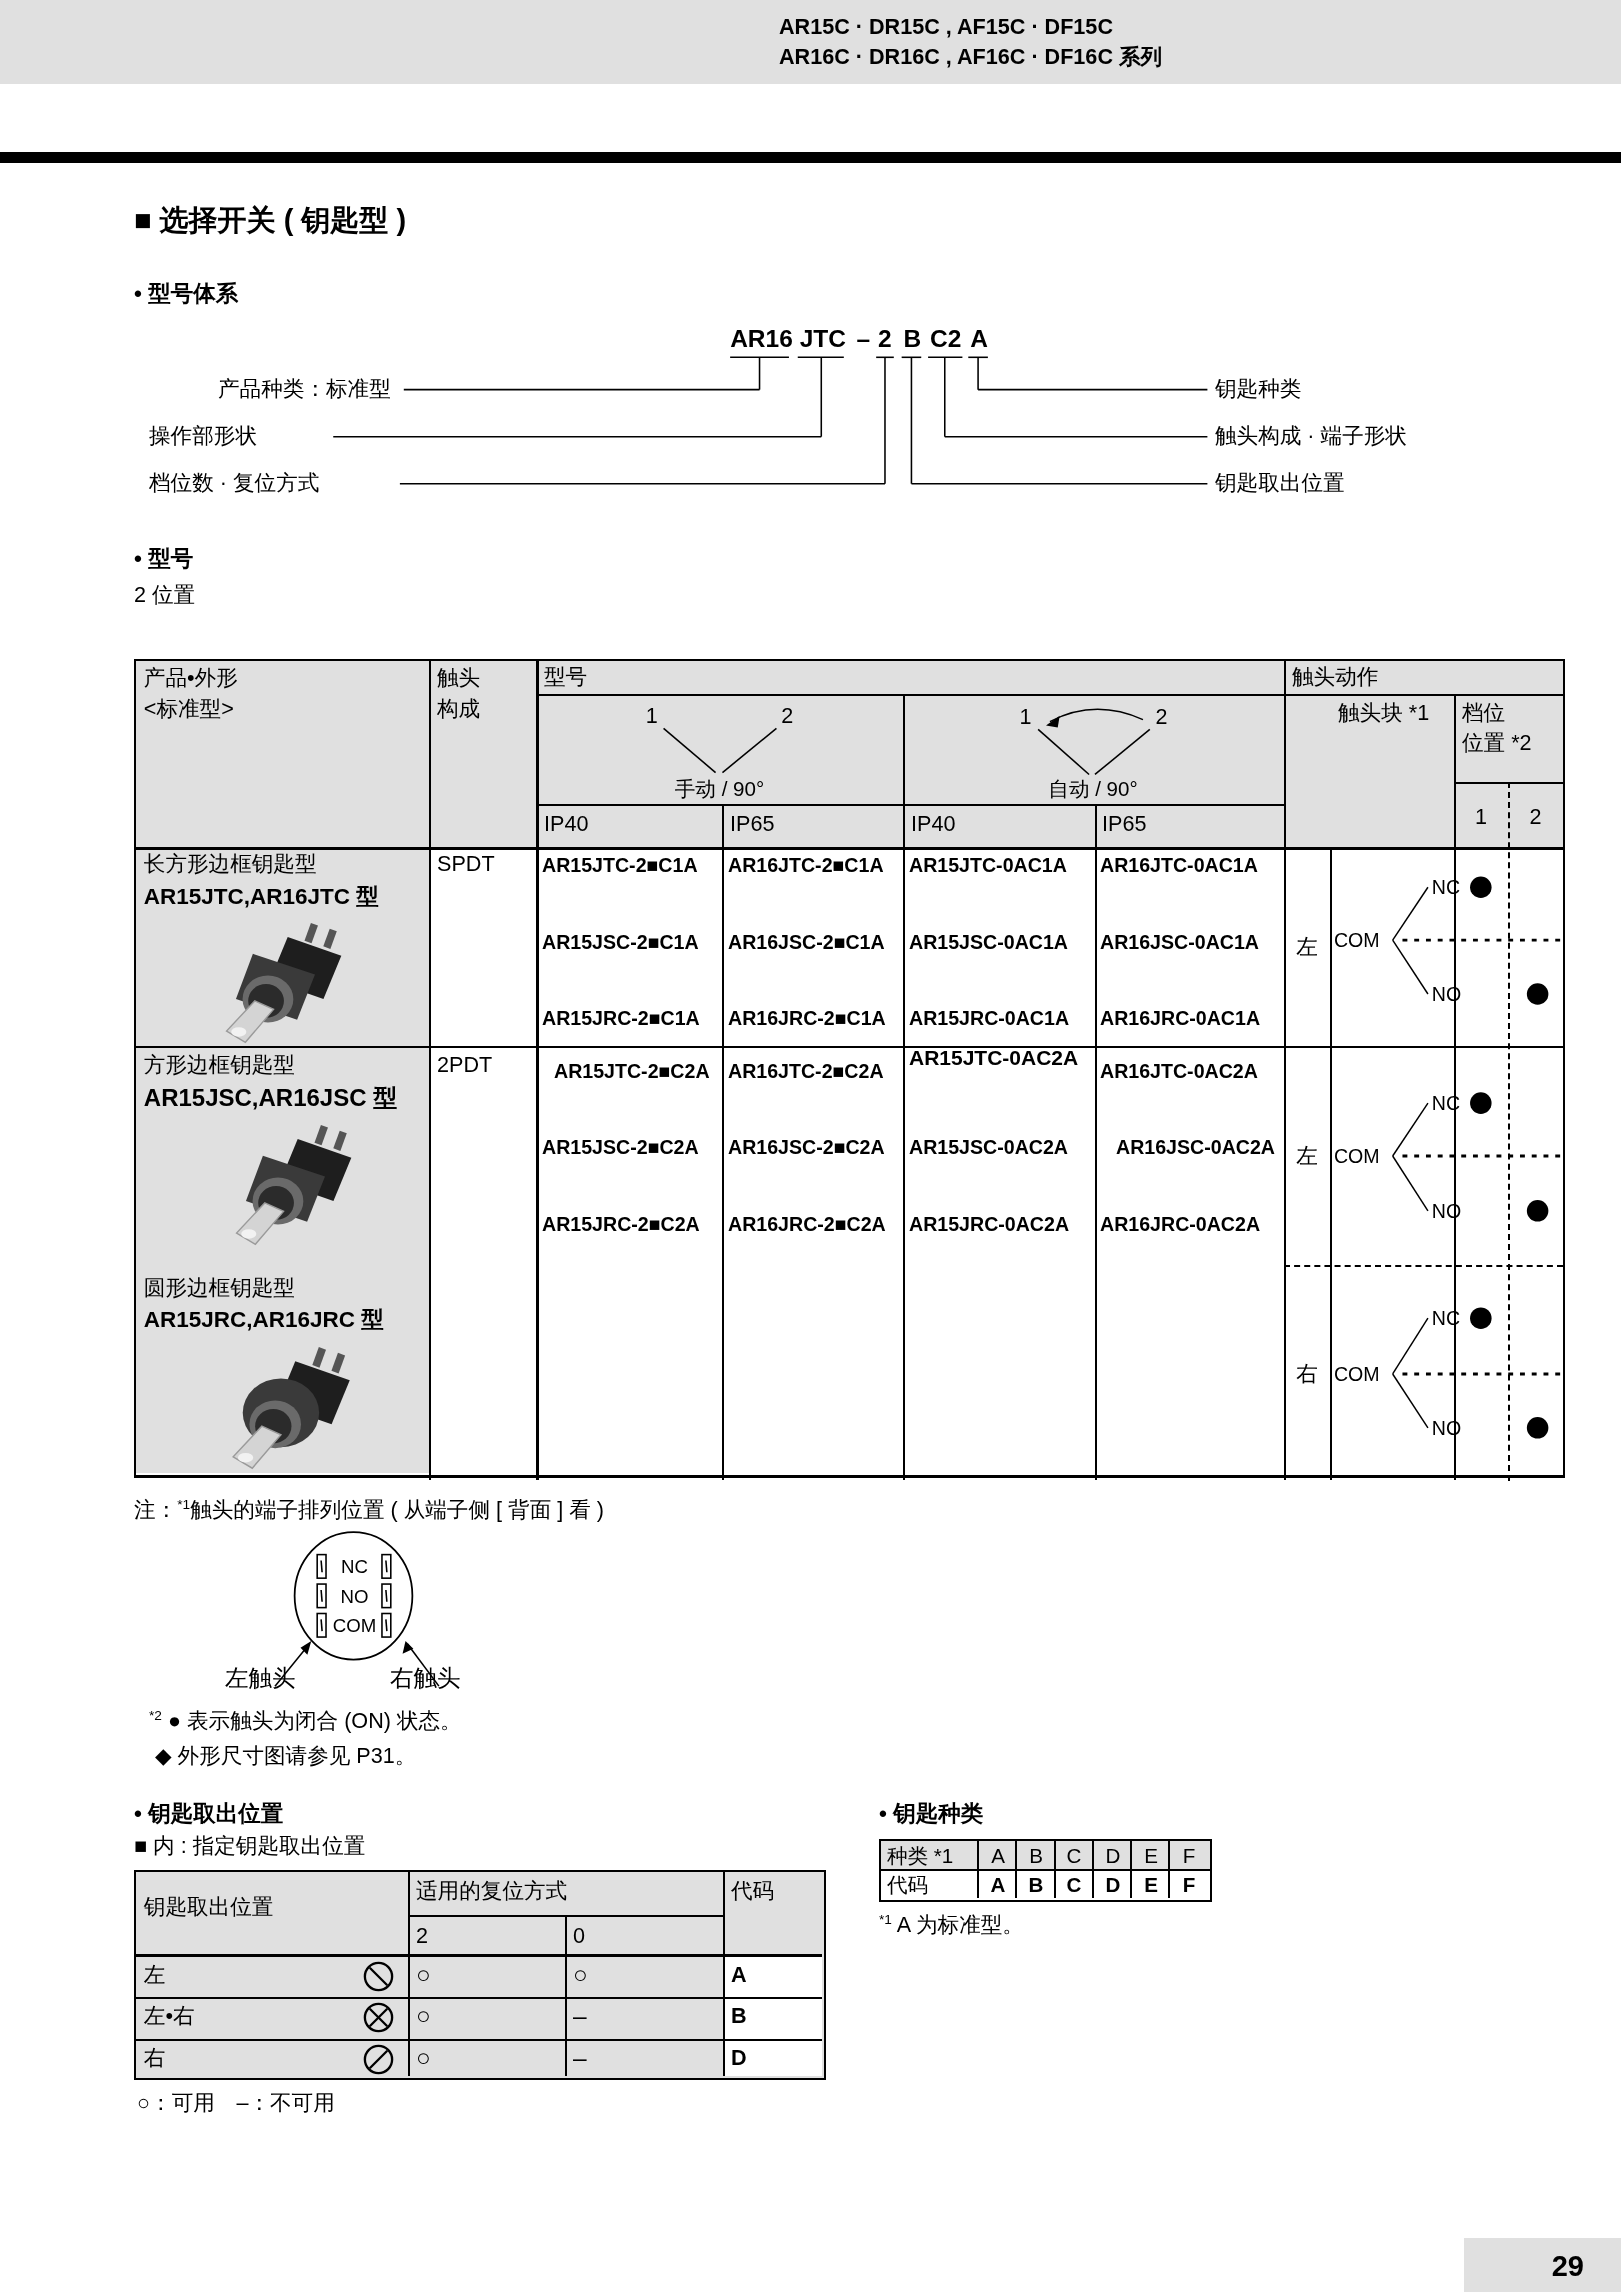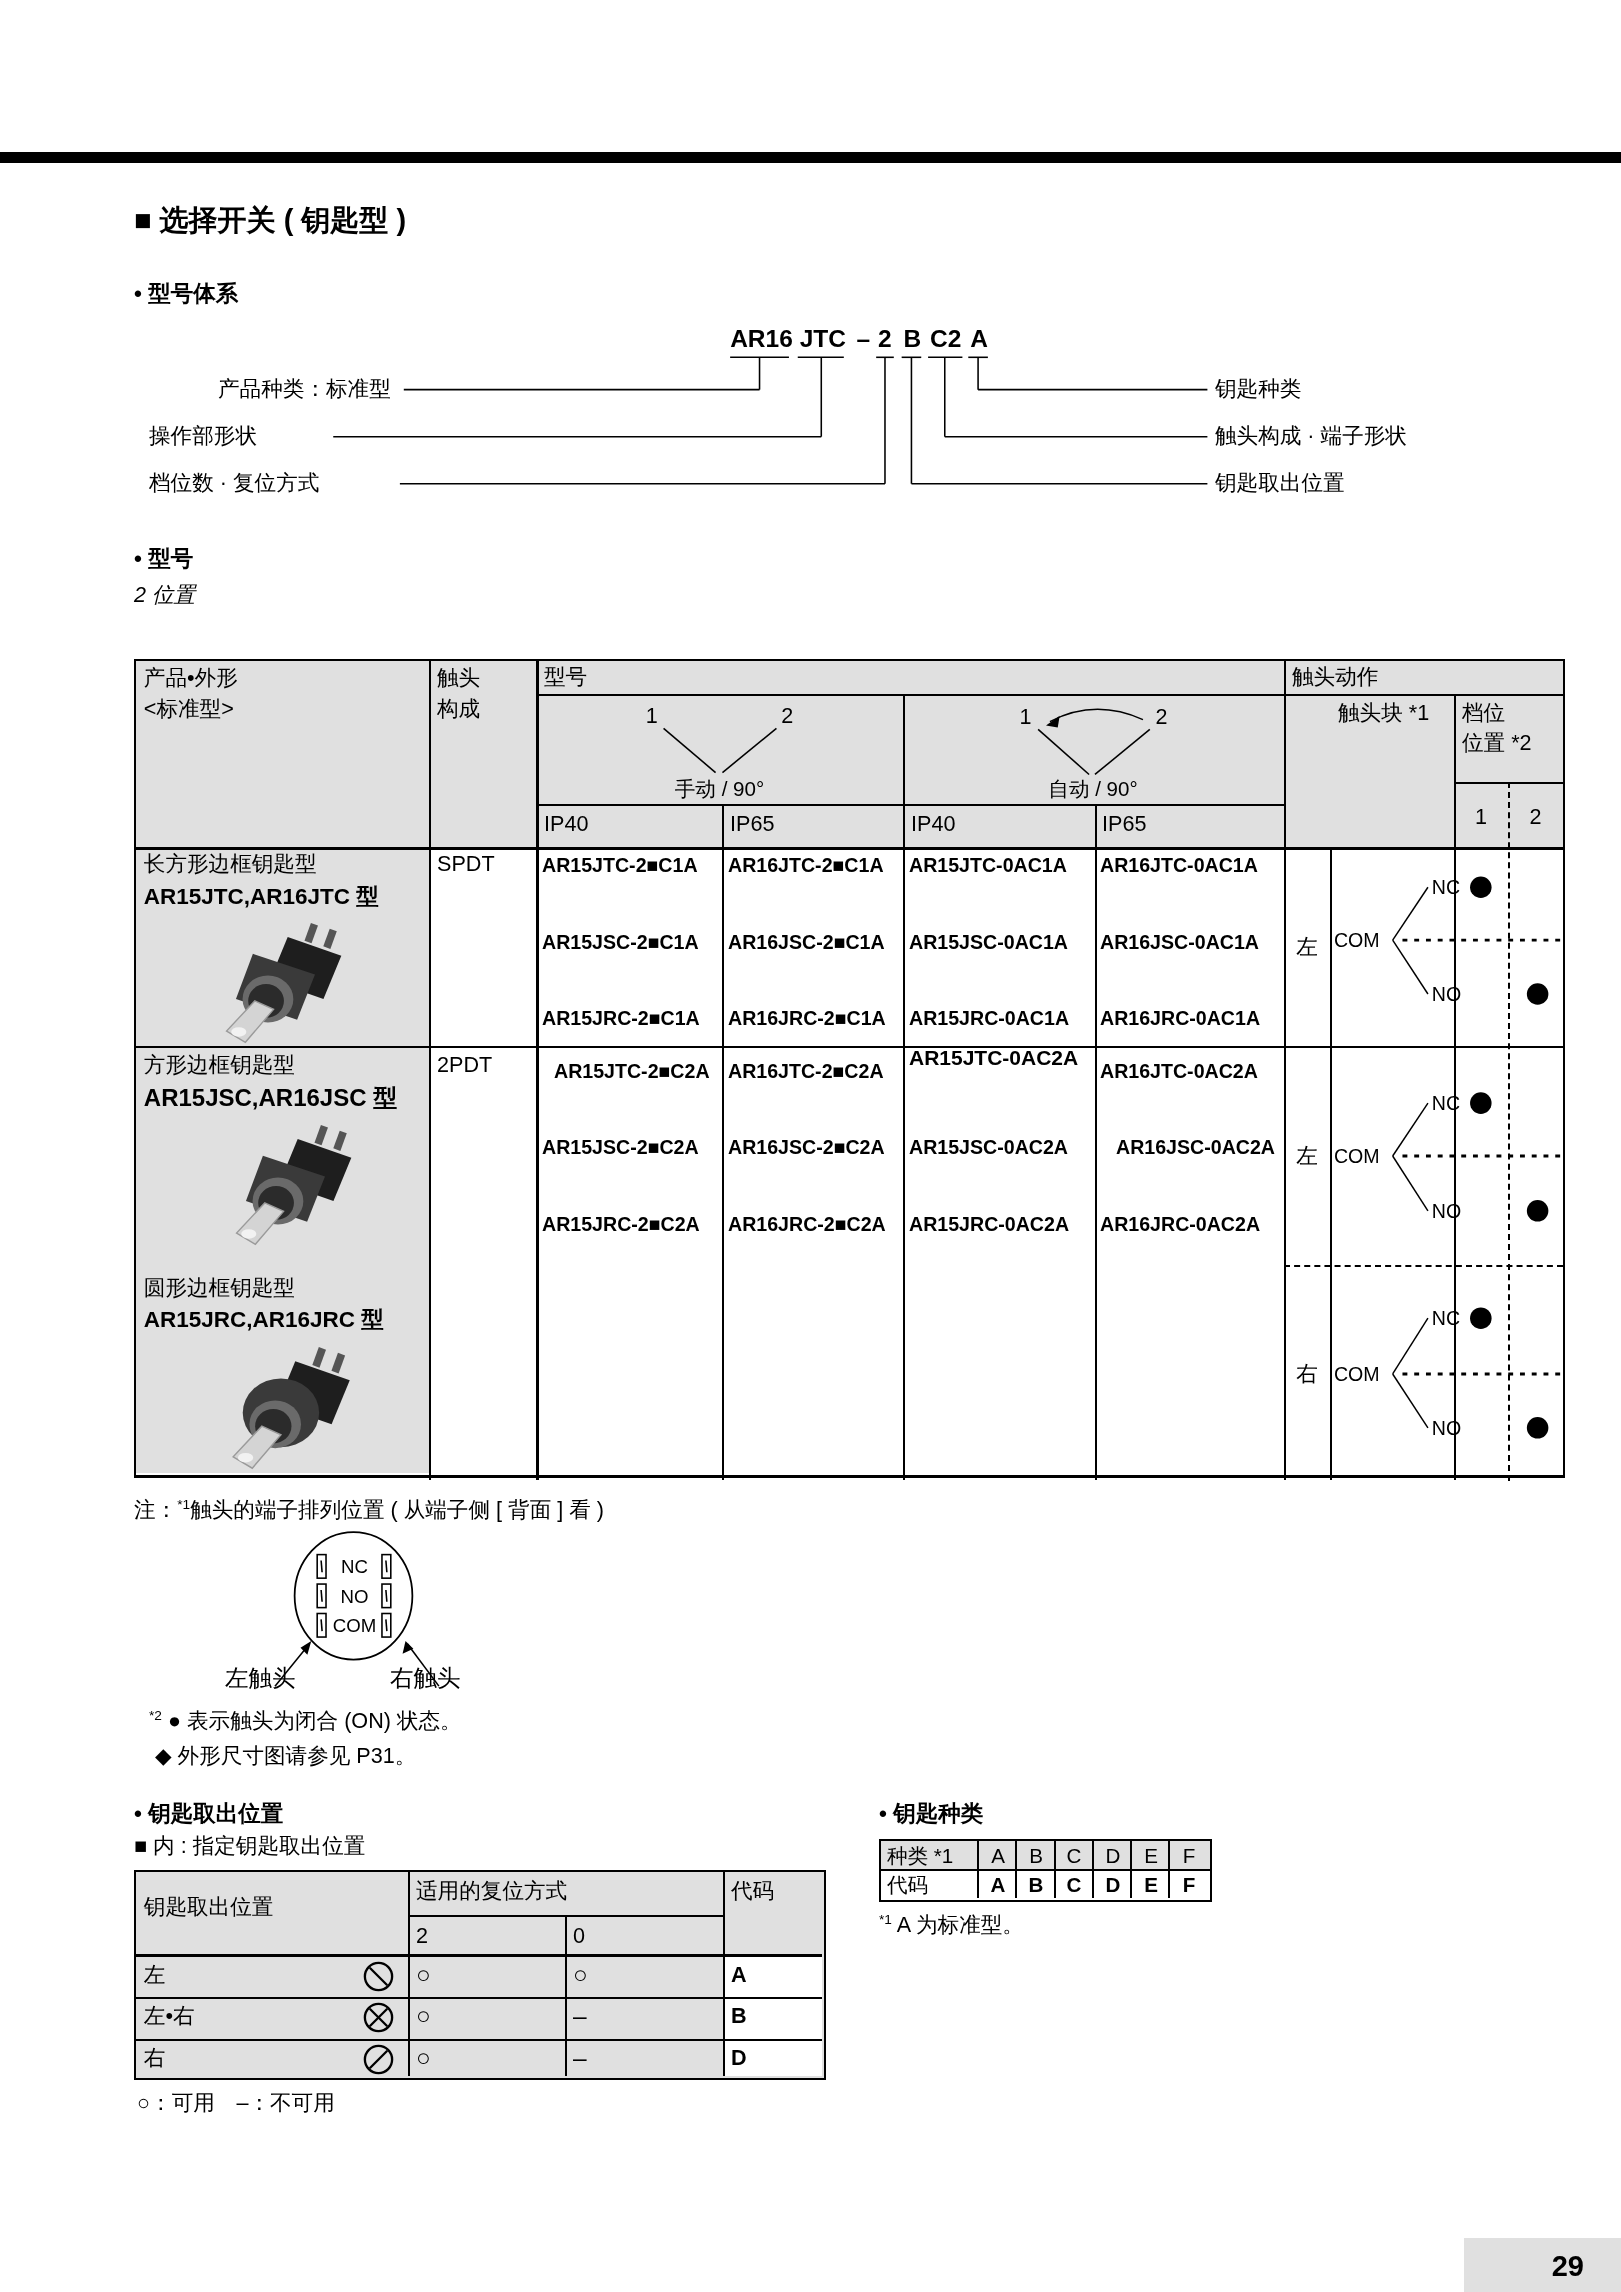--- a/index.html
+++ b/index.html
@@ -15,20 +15,26 @@
   .hdash{position:absolute;height:0;border-top:2.9px dashed #000;}
   svg text{font-family:"Liberation Sans","DejaVu Sans",sans-serif;fill:#000;}
   sup{font-size:13.7px;vertical-align:super;}
   .tbl{position:absolute;box-sizing:border-box;border:2px solid #000;}
 </style>
 </head>
 <body>
 
 <div class="page">
 
+  <div class="abs grey" style="left:0;top:0;width:1621px;height:84px;">
+    <div class="t b" style="left:779px;top:11.8px;font-size:21.6px;line-height:30px;">
+      <div>AR15C · DR15C , AF15C · DF15C</div>
+      <div>AR16C · DR16C , AF16C · DF16C 系列</div>
+    </div>
+  </div>
   <div class="abs" style="left:0;top:152px;width:1621px;height:10.8px;background:#000;"></div>
 
   <div class="t b" style="left:134px;top:202px;font-size:29px;">
     <span>■</span>
     <span>选择开关 ( 钥匙型 )</span>
   </div>
 
   <div class="t b" style="left:134px;top:280px;font-size:22.5px;">• 型号体系</div>
 
   <svg class="abs" style="left:0;top:323px;" width="1621" height="196" viewBox="0 0 1654 200">
@@ -61,21 +67,21 @@
     </g>
   </svg>
   <div class="t" style="left:218px;top:376px;font-size:21.6px;">产品种类：标准型</div>
   <div class="t" style="left:149px;top:423px;font-size:21.6px;">操作部形状</div>
   <div class="t" style="left:149px;top:470px;font-size:21.6px;">档位数 · 复位方式</div>
   <div class="t" style="left:1215px;top:376px;font-size:21.6px;">钥匙种类</div>
   <div class="t" style="left:1215px;top:423px;font-size:21.6px;">触头构成 · 端子形状</div>
   <div class="t" style="left:1215px;top:470px;font-size:21.6px;">钥匙取出位置</div>
 
   <div class="t b" style="left:134px;top:545px;font-size:22.5px;">• 型号</div>
-  <div class="t" style="left:134px;top:582px;font-size:21.6px;font-style:italic;">2 位置</div>
+  <div class="t" style="left:134px;top:582px;font-size:21.6px;">2 位置</div>
 
   <div class="tbl" style="left:134px;top:659px;width:1431px;height:819px;border-top-width:2.9px;border-bottom-width:3.9px;">
 
     <div class="abs grey" style="left:0;top:0;width:1427px;height:186px;"></div>
     <div class="abs grey" style="left:0;top:190;width:293px;height:626px;top:186px;"></div>
 
     <div class="t" style="left:7.8px;top:3.9px;font-size:21.6px;">产品•外形</div>
     <div class="t" style="left:7.8px;top:35px;font-size:21.6px;">&lt;标准型&gt;</div>
     <div class="t" style="left:301px;top:3.9px;font-size:21.6px;">触头</div>
     <div class="t" style="left:301px;top:35px;font-size:21.6px;">构成</div>

